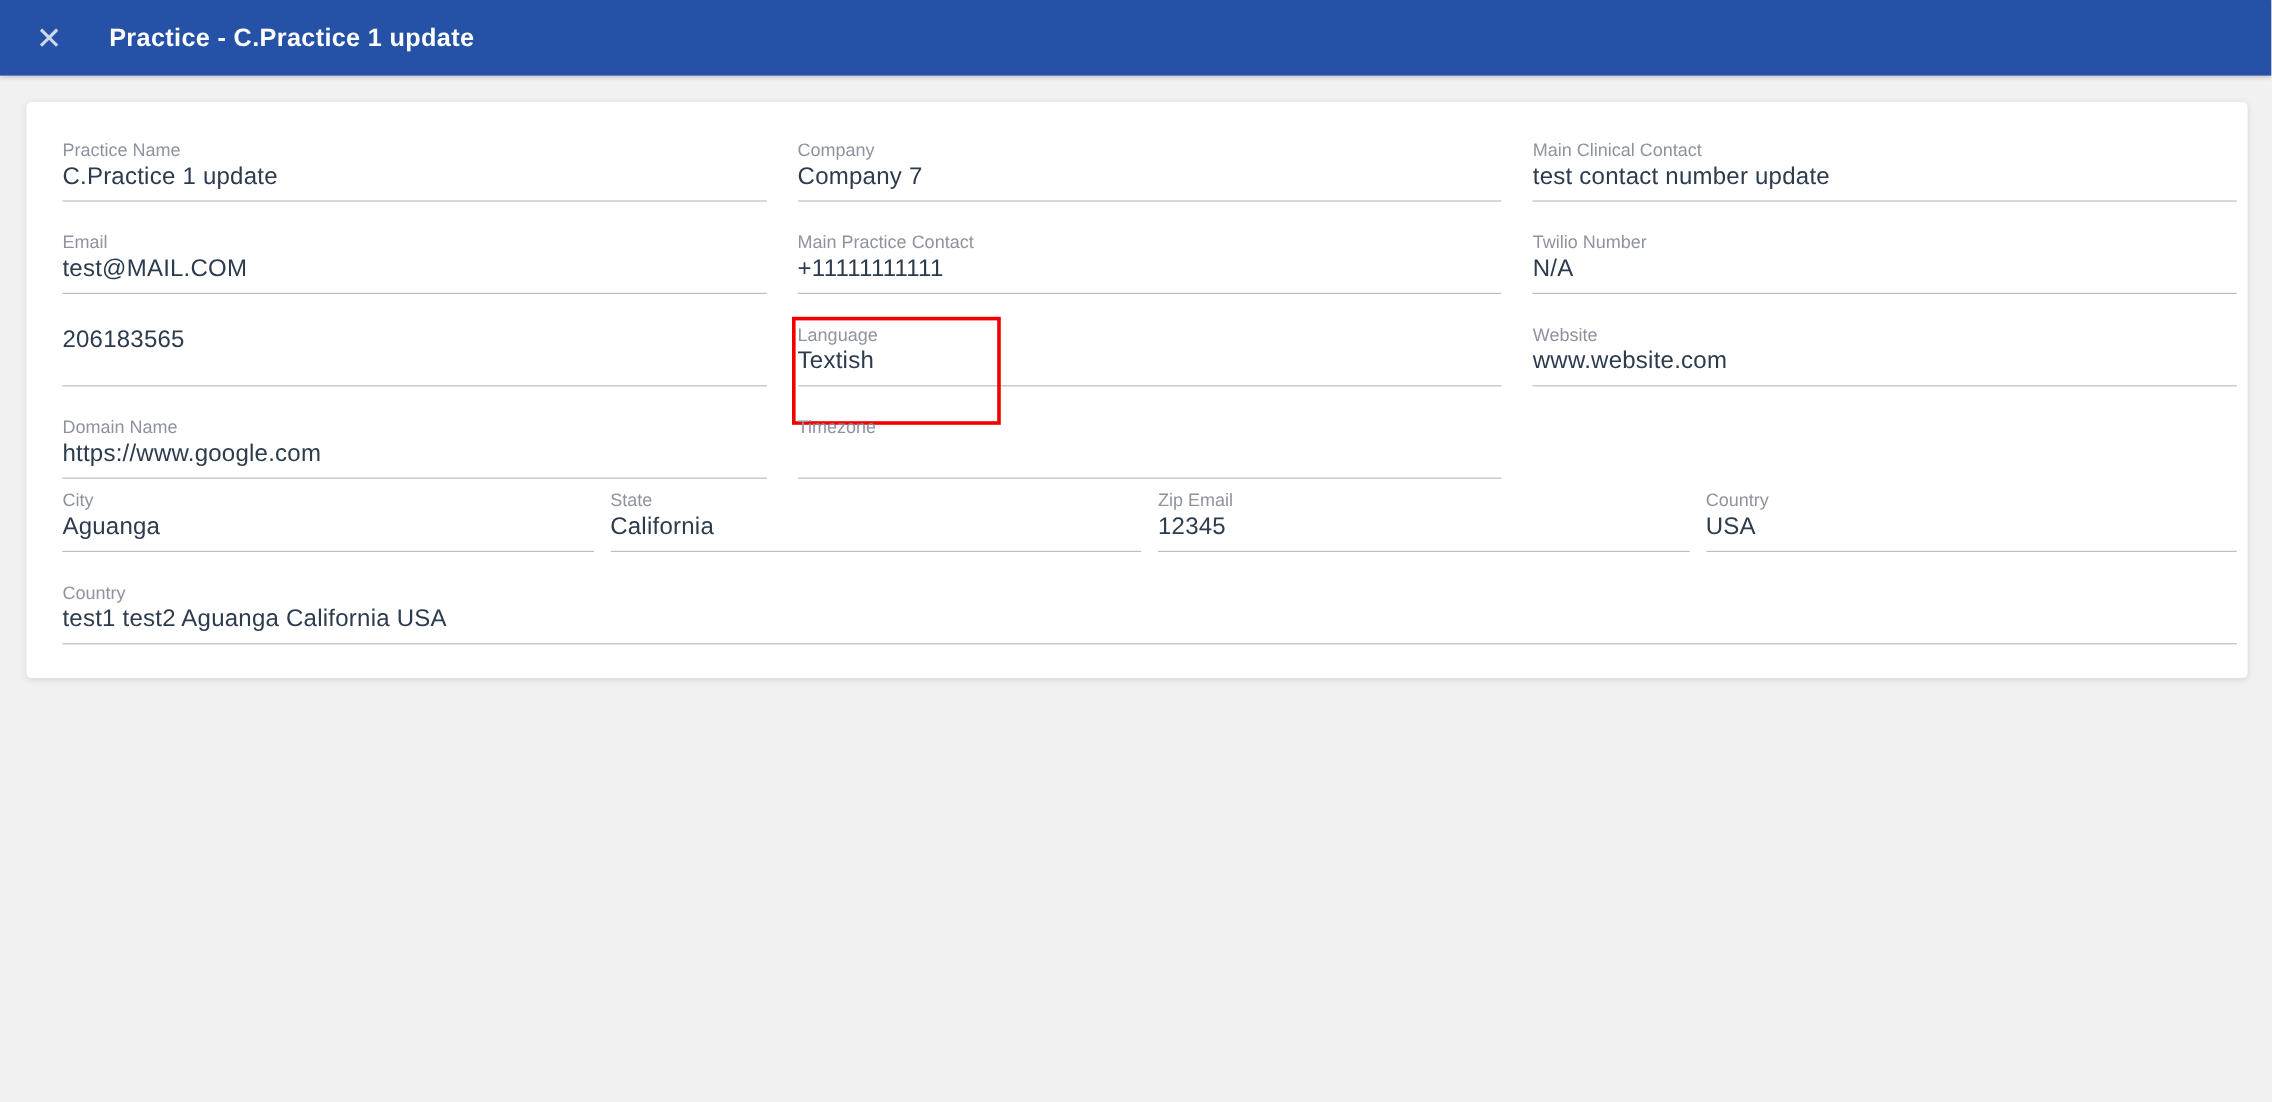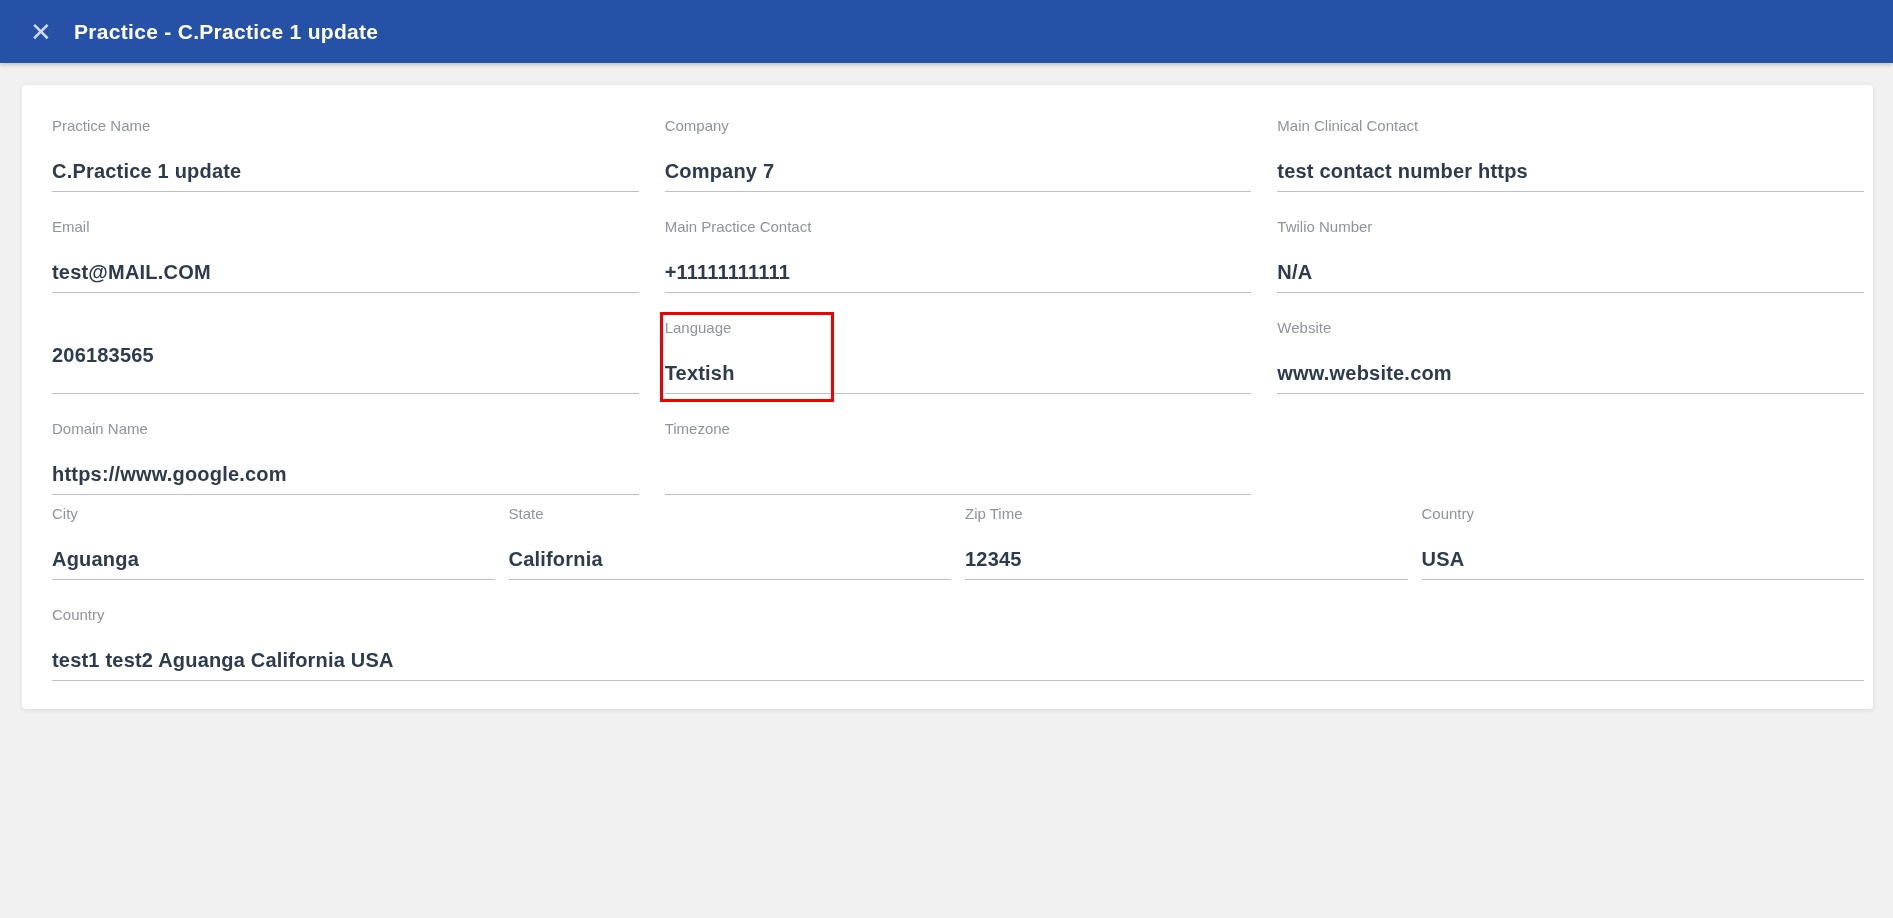--- a/index.html
+++ b/index.html
@@ -31,21 +31,21 @@
     font-weight: 400;
     cursor: pointer;
     line-height: 1;
     border-radius: 50%;
     user-select: none;
   }
   .appbar-title {
     color: #ffffff;
     font-size: 21px;
     font-weight: 700;
-    margin-left: 16px;
+    margin-left: 33px;
     letter-spacing: 0.3px;
   }
 
   
   .card {
     margin: 22px 20px 0 22px;
     background: #ffffff;
     border-radius: 4px;
     box-shadow: 0 1px 5px rgba(0,0,0,0.10);
     padding: 32px 9px 28px 30px;
@@ -66,25 +66,24 @@
     min-width: 0;
   }
   .field.no-line { border-bottom: none; }
   .flabel {
     color: #8e939d;
     font-size: 15px;
     line-height: 18px;
     font-weight: 400;
   }
   .fvalue {
-    margin-top: 24px;
     color: #2c3b4d;
     font-size: 20px;
     line-height: 24px;
-    font-weight: 700;
+    font-weight: 400;
     letter-spacing: 0.2px;
     white-space: nowrap;
     overflow: hidden;
   }
 
   
   .highlight-box {
     position: absolute;
     left: -5px;
     top: -7px;
@@ -110,21 +109,21 @@
       <div class="field">
         <div class="flabel">Practice Name</div>
         <div class="fvalue">C.Practice 1 update</div>
       </div>
       <div class="field">
         <div class="flabel">Company</div>
         <div class="fvalue">Company 7</div>
       </div>
       <div class="field">
         <div class="flabel">Main Clinical Contact</div>
-        <div class="fvalue">test contact number https</div>
+        <div class="fvalue">test contact number update</div>
       </div>
     </div>
 
     <div class="grid-row row-3col mt">
       <div class="field">
         <div class="flabel">Email</div>
         <div class="fvalue">test@MAIL.COM</div>
       </div>
       <div class="field">
         <div class="flabel">Main Practice Contact</div>
@@ -165,21 +164,21 @@
     <div class="grid-row row-4col mt-sm">
       <div class="field">
         <div class="flabel">City</div>
         <div class="fvalue">Aguanga</div>
       </div>
       <div class="field">
         <div class="flabel">State</div>
         <div class="fvalue">California</div>
       </div>
       <div class="field">
-        <div class="flabel">Zip Time</div>
+        <div class="flabel">Zip Email</div>
         <div class="fvalue">12345</div>
       </div>
       <div class="field">
         <div class="flabel">Country</div>
         <div class="fvalue">USA</div>
       </div>
     </div>
 
     <div class="grid-row row-1col mt">
       <div class="field">

